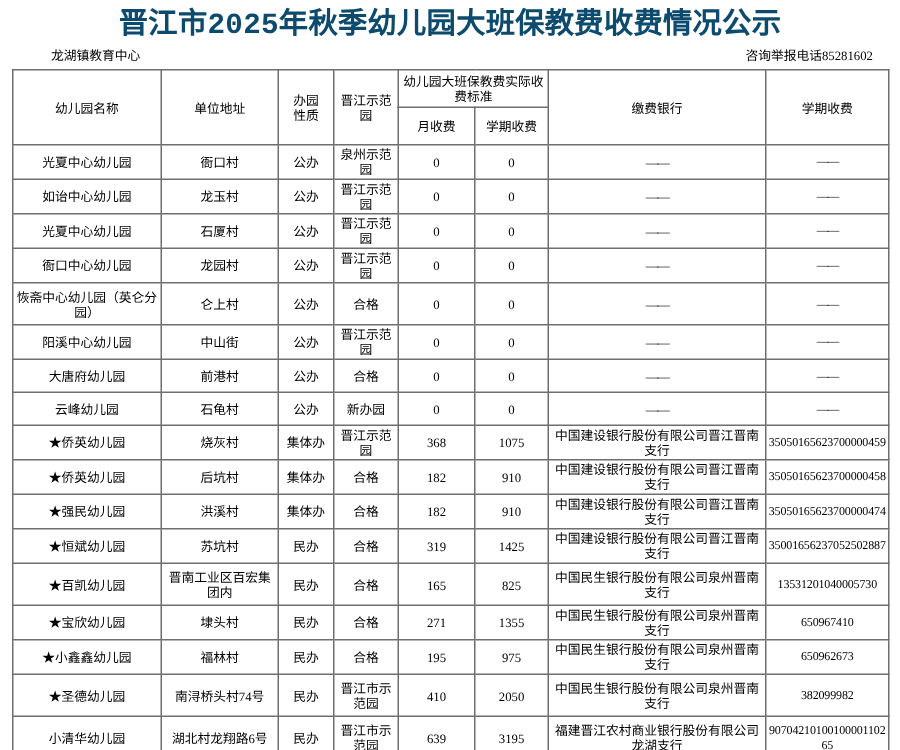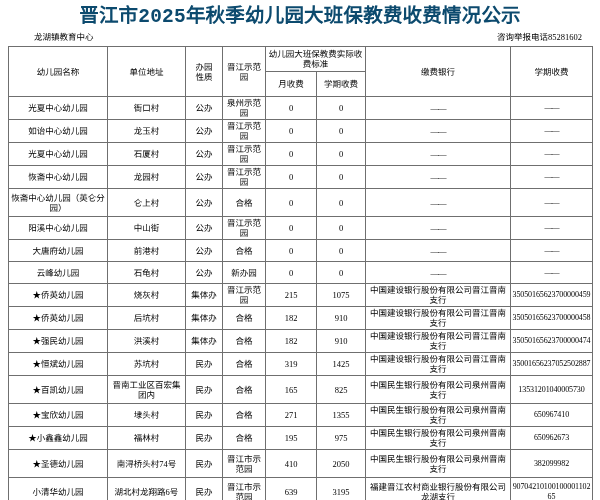--- a/index.html
+++ b/index.html
@@ -174,21 +174,21 @@
           <td class="name-cell">光夏中心幼儿园</td>
           <td>石厦村</td>
           <td>公办</td>
           <td>晋江示范园</td>
           <td>0</td>
           <td>0</td>
           <td class="bank-cell dash-cell">——</td>
           <td class="acct-cell dash-cell">——</td>
         </tr>
         <tr>
-          <td class="name-cell">恢斋中心幼儿园</td>
+          <td class="name-cell">衙口中心幼儿园</td>
           <td>龙园村</td>
           <td>公办</td>
           <td>晋江示范园</td>
           <td>0</td>
           <td>0</td>
           <td class="bank-cell dash-cell">——</td>
           <td class="acct-cell dash-cell">——</td>
         </tr>
         <tr class="tall">
           <td class="name-cell">恢斋中心幼儿园（英仑分园）</td>
@@ -228,21 +228,21 @@
           <td>0</td>
           <td>0</td>
           <td class="bank-cell dash-cell">——</td>
           <td class="acct-cell dash-cell">——</td>
         </tr>
         <tr>
           <td class="name-cell">★侨英幼儿园</td>
           <td>烧灰村</td>
           <td>集体办</td>
           <td>晋江示范园</td>
-          <td>215</td>
+          <td>368</td>
           <td>1075</td>
           <td class="bank-cell">中国建设银行股份有限公司晋江晋南支行</td>
           <td class="acct-cell">35050165623700000459</td>
         </tr>
         <tr>
           <td class="name-cell">★侨英幼儿园</td>
           <td>后坑村</td>
           <td>集体办</td>
           <td>合格</td>
           <td>182</td>

